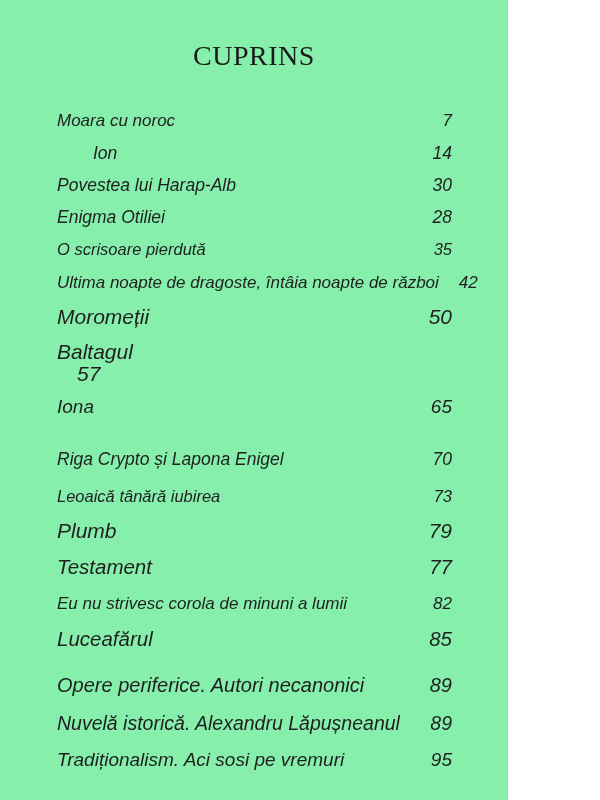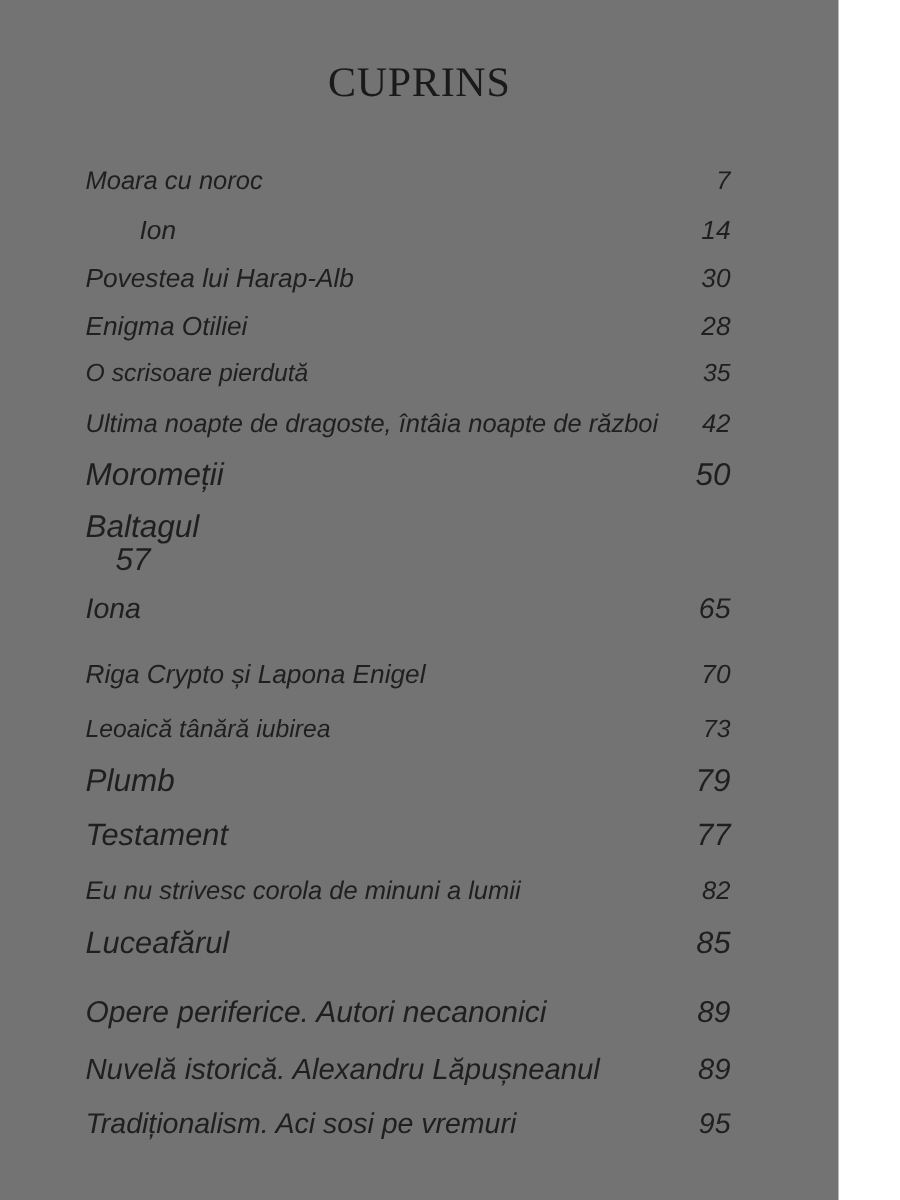--- a/index.html
+++ b/index.html
@@ -2,44 +2,44 @@
 <html><head>
 <meta charset="utf-8">
 <style>
   html, body {
     margin: 0;
     padding: 0;
     background: #ffffff;
   }
   .page {
     position: relative;
-    width: 559px;
+    width: 508px;
     height: 800px;
-    background: #737373;
+    background: #86efac;
     overflow: hidden;
   }
   .title {
     position: absolute;
     top: 41px;
     left: 0;
     width: 100%;
     margin: 0;
     text-align: center;
     font-family: "Liberation Serif", serif;
     font-weight: 400;
     font-size: 28px;
     letter-spacing: 0.5px;
     color: #1a1a1a;
     line-height: 30px;
   }
   .toc {
     position: absolute;
     top: 110px;
     left: 57px;
-    right: 72px;
+    right: 56px;
   }
   .toc-row {
     display: flex;
     justify-content: space-between;
     align-items: baseline;
     font-family: "Liberation Sans", sans-serif;
     font-style: italic;
     color: #1f1f1f;
     line-height: 22px;
     white-space: nowrap;
@@ -49,21 +49,21 @@
 
   
   .toc-row:nth-child(1)  { font-size: 17px;   margin-bottom: 10px; }
   .toc-row:nth-child(2)  { font-size: 17.5px; margin-bottom: 10px; margin-left: 36px; }
   .toc-row:nth-child(3)  { font-size: 17.5px; margin-bottom: 10px; }
   .toc-row:nth-child(4)  { font-size: 17.5px; margin-bottom: 10px; }
   .toc-row:nth-child(5)  { font-size: 16.5px; margin-bottom: 12px; }
   .toc-row:nth-child(6)  { font-size: 17px;   margin-bottom: 12px; }
   .toc-row:nth-child(7)  { font-size: 21px;   margin-bottom: 13px; }
   .toc-row:nth-child(8)  { font-size: 21px;   margin-bottom: 11px; flex-direction: column; }
-  .toc-row:nth-child(9)  { font-size: 19px;   margin-bottom: 20px; }
+  .toc-row:nth-child(9)  { font-size: 19px;   margin-bottom: 30px; }
   .toc-row:nth-child(10) { font-size: 17.5px; margin-bottom: 15px; }
   .toc-row:nth-child(11) { font-size: 16.5px; margin-bottom: 13px; }
   .toc-row:nth-child(12) { font-size: 21px;   margin-bottom: 14px; }
   .toc-row:nth-child(13) { font-size: 20.5px; margin-bottom: 15px; }
   .toc-row:nth-child(14) { font-size: 17px;   margin-bottom: 13px; }
   .toc-row:nth-child(15) { font-size: 20.5px; margin-bottom: 24px; }
   .toc-row:nth-child(16) { font-size: 20px;   margin-bottom: 16px; }
   .toc-row:nth-child(17) { font-size: 19.5px; margin-bottom: 15px; }
   .toc-row:nth-child(18) { font-size: 19px;   margin-bottom: 0; }
 </style>

